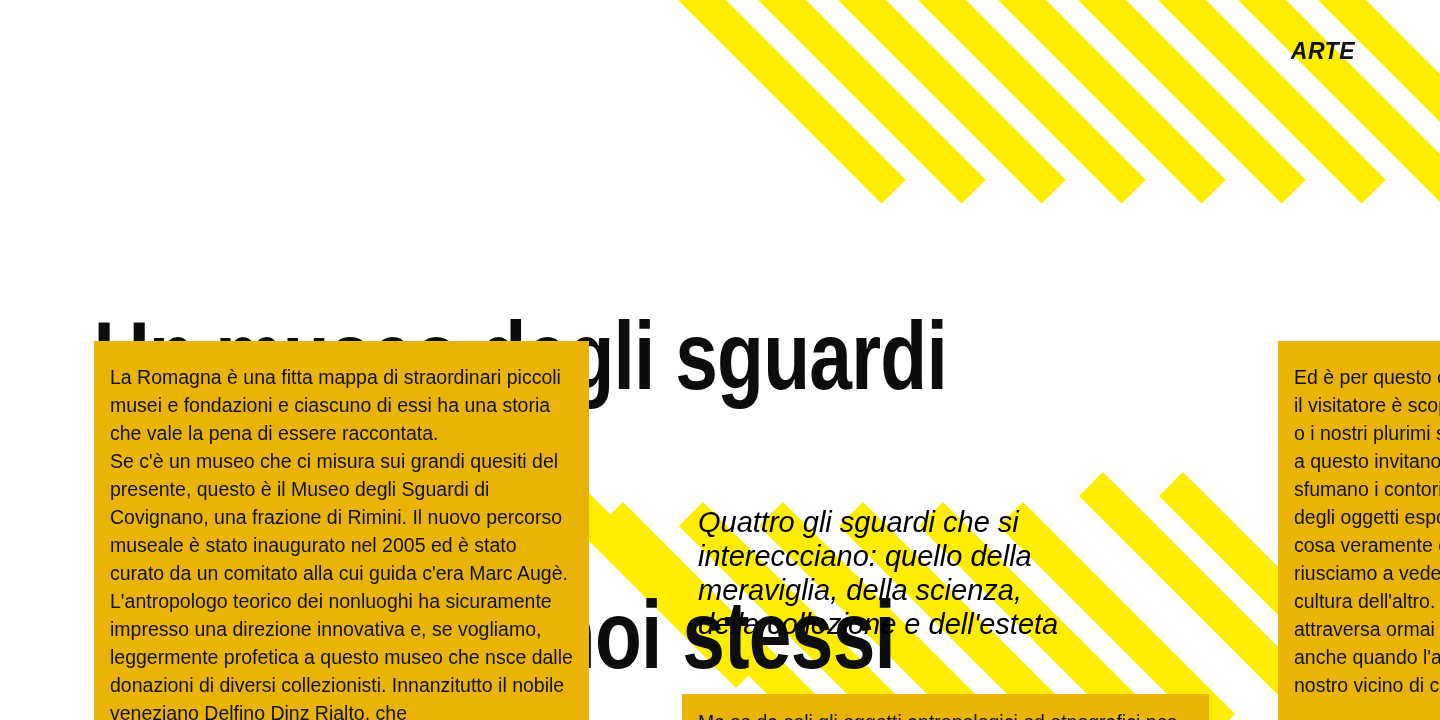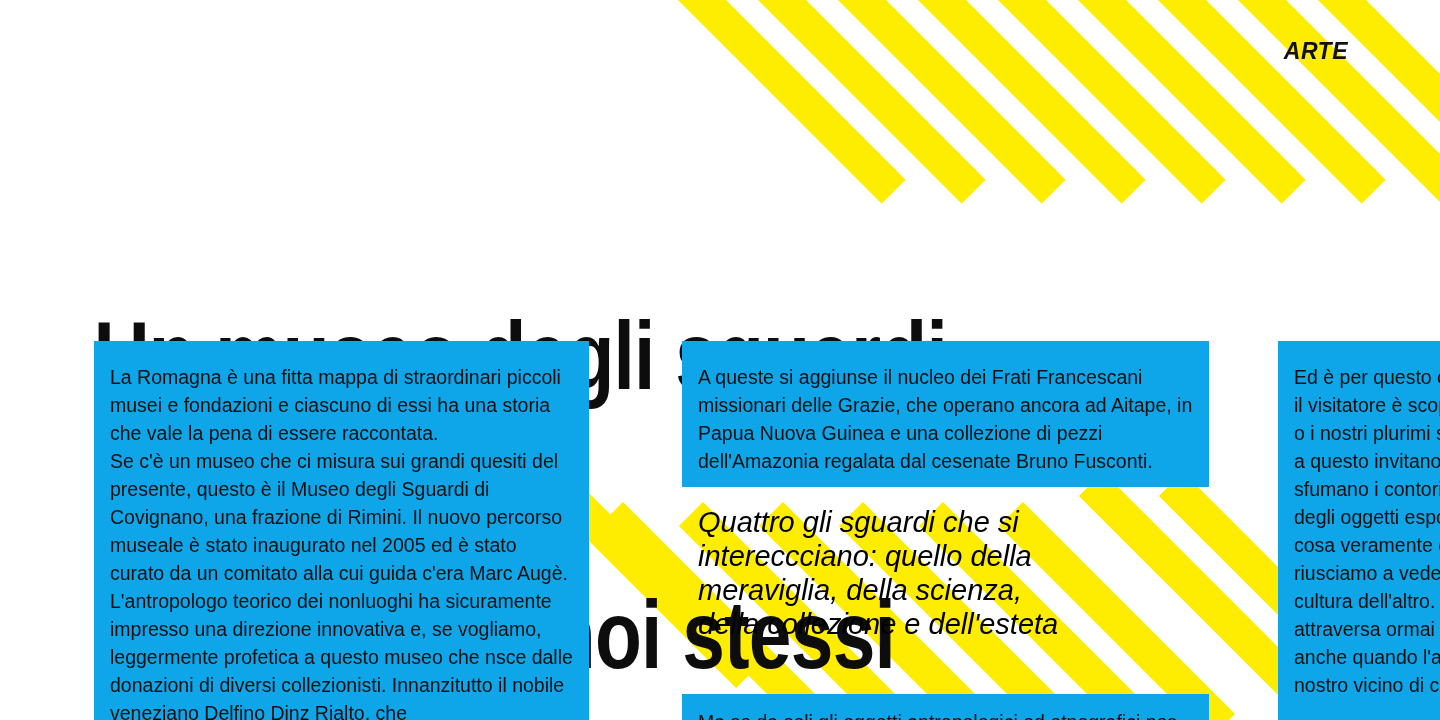--- a/index.html
+++ b/index.html
@@ -32,21 +32,21 @@
 
   
   .s-top { width: 34px; height: 330px; }
 
   
   .s-mid { width: 34px; height: 300px; }
 
   
   .kicker {
     position: absolute;
-    right: 92px;
+    right: 85px;
     top: 38px;
     font-style: italic;
     font-weight: bold;
     font-size: 23px;
     letter-spacing: 0.5px;
     color: #111;
     z-index: 4;
   }
 
   .headline {
@@ -71,21 +71,21 @@
     position: absolute;
     top: 341px;
     left: 0;
     width: 1440px;
     height: 379px;
     z-index: 3;
   }
   .col {
     position: absolute;
     top: 0;
-    background: #0ea5e9;
+    background: #eab308;
     box-sizing: border-box;
     padding: 22px 14px 10px 16px;
   }
   .col-1 { left: 94px;  width: 495px; height: 379px; }
   .col-2 { left: 682px; width: 527px; height: 146px; padding-bottom: 14px; }
   .col-2b { left: 682px; width: 527px; top: 353px; height: 26px; padding: 14px 14px 0 16px; }
   .col-3 { left: 1278px; width: 200px; height: 379px; }
 
   .body-text {
     font-family: "Liberation Sans", sans-serif;
@@ -141,23 +141,20 @@
   <span class="line">Un museo degli sguardi</span>
   <span class="line">per scoprire noi stessi</span>
 </h1>
 
 <div class="columns">
   <div class="col col-1">
     <p class="body-text">La Romagna è una fitta mappa di straordinari piccoli musei e fondazioni e ciascuno di essi ha una storia che vale la pena di essere raccontata.
 Se c'è un museo che ci misura sui grandi quesiti del presente, questo è il Museo degli Sguardi di Covignano, una frazione di Rimini. Il nuovo percorso museale è stato inaugurato nel 2005 ed è stato curato da un comitato alla cui guida c'era Marc Augè.  L'antropologo teorico dei nonluoghi ha sicuramente impresso una direzione innovativa e, se vogliamo, leggermente profetica a questo museo che nsce dalle donazioni di diversi collezionisti. Innanzitutto il nobile veneziano Delfino Dinz Rialto, che</p>
   </div>
 
-  <div class="col col-2">
-    <p class="body-text">A queste si aggiunse il nucleo dei Frati Francescani missionari delle Grazie, che operano ancora ad Aitape, in Papua Nuova Guinea e una collezione di pezzi dell'Amazonia regalata dal cesenate Bruno Fusconti.</p>
-  </div>
 
   <div class="col col-2b">
     <p class="body-text">Ma se da soli gli oggetti antropologici ed etnografici pos-</p>
   </div>
 
   <div class="col col-3">
     <p class="body-text">Ed è per questo c
 il visitatore è scop
 o i nostri plurimi s
 a questo invitano

